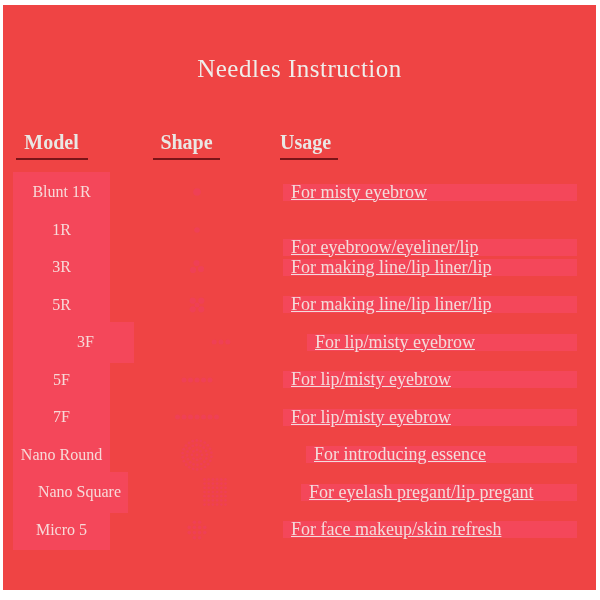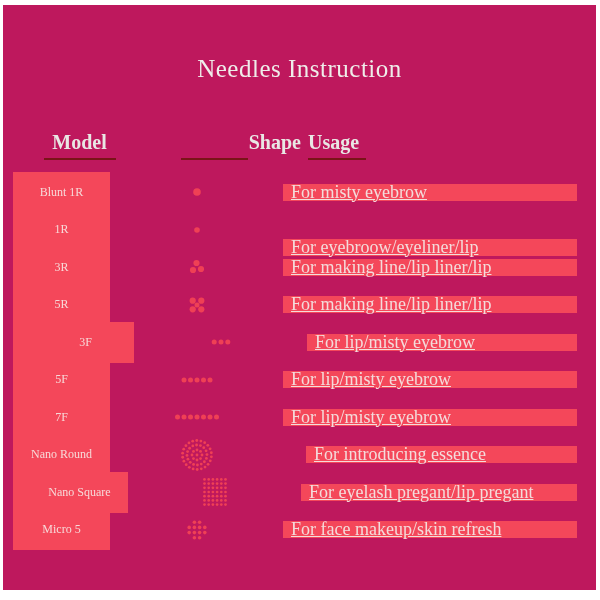--- a/index.html
+++ b/index.html
@@ -11,54 +11,54 @@
   .panel{
     position:absolute;left:3px;top:5px;right:4px;bottom:10px;
     background:#030303;overflow:hidden;
   }
   .title{
     position:absolute;top:50px;left:0;right:0;
     text-align:center;font-size:25px;letter-spacing:.5px;
     color:#efedea;
   }
   .header-row{
-    position:absolute;top:126px;left:28px;right:19px;
+    position:absolute;top:126px;left:0;right:19px;
     display:flex;align-items:flex-start;
     font-size:20px;font-weight:600;color:#e9e7e4;
   }
   .hc-model{width:97px;text-align:center;}
-  .hc-shape{width:173px;text-align:right;}
+  .hc-shape{width:173px;text-align:center;}
   .hc-usage{flex:1;padding-left:7px;}
   .hline{height:2px;background:#7a1418;margin-top:4px;}
   .hc-model .hline{width:72px;margin-left:auto;margin-right:auto;}
   .hc-shape .hline{width:67px;margin-left:auto;margin-right:auto;}
   .hc-usage .hline{width:58px;}
   .rows{position:absolute;top:175px;left:10px;right:19px;}
   .row{display:flex;align-items:center;height:24px;margin-bottom:13.5px;}
   .model-box{
     width:97px;height:41px;flex:0 0 97px;
     display:flex;align-items:center;justify-content:center;
-    font-size:12px;color:#f7d9d8;
+    font-size:16px;color:#f7d9d8;
   }
   .shape-cell{
     width:173px;flex:0 0 173px;height:24px;
     display:flex;align-items:center;justify-content:center;
     overflow:visible;
   }
   .shape-cell svg{overflow:visible;display:block;}
   .usage-box{
     flex:1;height:17px;
     display:flex;align-items:center;
     padding-left:8px;font-size:18px;color:#f3dcdb;text-decoration:underline;
   }
 </style>
 </head>
 <body style="background: rgb(255, 255, 255);">
 
-<div class="panel" style="background: #be185d;">
+<div class="panel" style="background: #ef4444;">
   <div class="title" style="color: rgb(239, 237, 234);">Needles Instruction</div>
 
   <div class="header-row" style="color: rgb(233, 231, 228);">
     <div class="hc-model">
       <div>Model</div>
       <div class="hline" style="background: rgb(122, 20, 24);"></div>
     </div>
     <div class="hc-shape">
       <div>Shape</div>
       <div class="hline" style="background: rgb(122, 20, 24);"></div>

